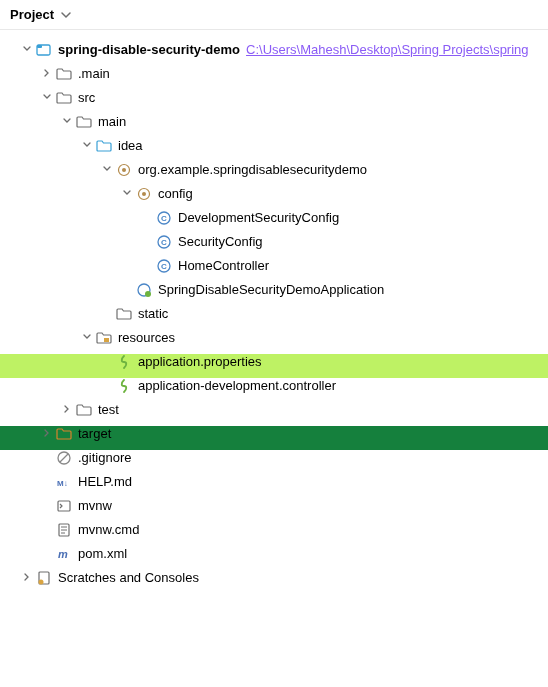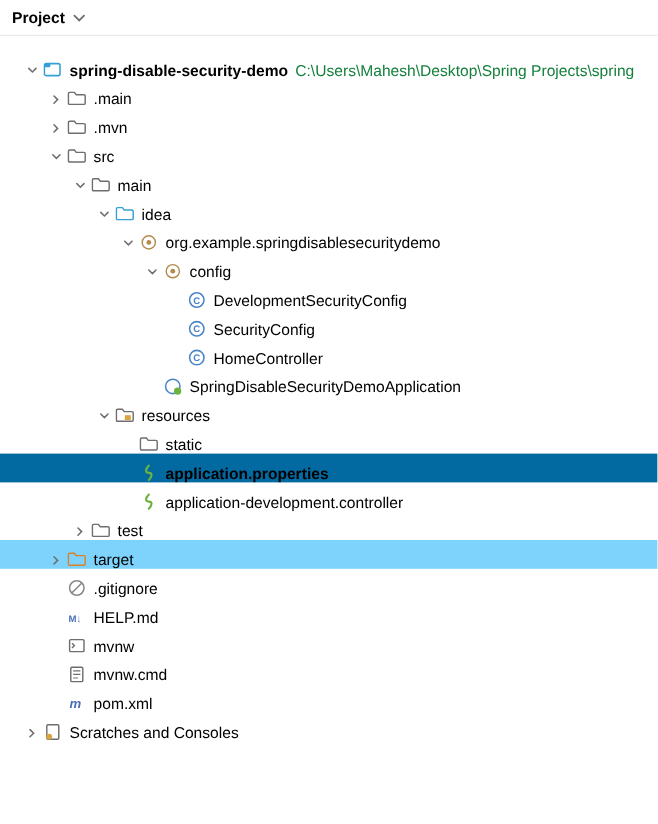--- a/index.html
+++ b/index.html
@@ -21,31 +21,30 @@
 }
 .header-title {
   font-weight: 600;
   margin-right: 4px;
 }
 .tree {
   padding-top: 12px;
 }
 .tree-row {
   display: flex;
-  align-items: flex-end;
+  align-items: flex-start;
   height: 24px;
   white-space: nowrap;
   overflow: hidden;
 }
 .tree-row.selected {
-  background: #0369a1;
-  font-weight: bold;
+  background: #bef264;
 }
 .tree-row.highlighted {
-  background: #7dd3fc;
+  background: #15803d;
 }
 .indent {
   display: inline-block;
   flex-shrink: 0;
 }
 .chevron {
   width: 14px;
   height: 14px;
   display: inline-flex;
   align-items: center;
@@ -64,24 +63,25 @@
   justify-content: center;
   flex-shrink: 0;
   margin-right: 6px;
 }
 .icon svg { width: 16px; height: 16px; }
 .label {
   flex-shrink: 0;
 }
 .label.bold { font-weight: 600; }
 .path-hint {
-  color: #15803d;
+  color: #8b5cf6;
   margin-left: 6px;
   overflow: hidden;
   text-overflow: clip;
+  text-decoration: underline;
 }
 </style>
 </head>
 <body>
 
 <div class="header">
   <span class="header-title">Project</span>
   <span class="icon">
     <svg viewBox="0 0 16 16">
         <path d="M4 6 L8 10 L12 6" stroke="#6e6e6e" stroke-width="1.5" fill="none" stroke-linecap="round"></path>
@@ -117,34 +117,20 @@
         <svg viewBox="0 0 16 16">
           <path d="M1 4 Q1 3 2 3 L6 3 L7.5 5 L14 5 Q15 5 15 6 L15 12 Q15 13 14 13 L2 13 Q1 13 1 12 Z" fill="none" stroke="#6e6e6e" stroke-width="1.2"></path>
         </svg>
       </span>
       <span class="label">.main</span>
     </div>
     <div class="tree-row">
       <span class="indent" style="width: 40px;"></span>
       <span class="chevron">
         <svg viewBox="0 0 8 8">
-          <path d="M2 1 L5 4 L2 7" stroke="#6e6e6e" stroke-width="1.3" fill="none" stroke-linecap="round"></path>
-        </svg>
-      </span>
-      <span class="icon">
-        <svg viewBox="0 0 16 16">
-          <path d="M1 4 Q1 3 2 3 L6 3 L7.5 5 L14 5 Q15 5 15 6 L15 12 Q15 13 14 13 L2 13 Q1 13 1 12 Z" fill="none" stroke="#6e6e6e" stroke-width="1.2"></path>
-        </svg>
-      </span>
-      <span class="label">.mvn</span>
-    </div>
-    <div class="tree-row">
-      <span class="indent" style="width: 40px;"></span>
-      <span class="chevron">
-        <svg viewBox="0 0 8 8">
           <path d="M1 2 L4 5 L7 2" stroke="#6e6e6e" stroke-width="1.3" fill="none" stroke-linecap="round"></path>
         </svg>
       </span>
       <span class="icon">
         <svg viewBox="0 0 16 16">
           <path d="M1 4 Q1 3 2 3 L6 3 L7.5 5 L14 5 Q15 5 15 6 L15 12 Q15 13 14 13 L2 13 Q1 13 1 12 Z" fill="none" stroke="#6e6e6e" stroke-width="1.2"></path>
         </svg>
       </span>
       <span class="label">src</span>
     </div>
@@ -244,43 +230,43 @@
       <span class="chevron blank"></span>
       <span class="icon">
         <svg viewBox="0 0 16 16">
           <circle cx="8" cy="8" r="6" fill="none" stroke="#4a86c7" stroke-width="1.3"></circle>
           <circle cx="12" cy="12" r="3" fill="#6db33f"></circle>
         </svg>
       </span>
       <span class="label">SpringDisableSecurityDemoApplication</span>
     </div>
     <div class="tree-row">
+      <span class="indent" style="width: 100px;"></span>
+      <span class="chevron blank"></span>
+      <span class="icon">
+        <svg viewBox="0 0 16 16">
+          <path d="M1 4 Q1 3 2 3 L6 3 L7.5 5 L14 5 Q15 5 15 6 L15 12 Q15 13 14 13 L2 13 Q1 13 1 12 Z" fill="none" stroke="#6e6e6e" stroke-width="1.2"></path>
+        </svg>
+      </span>
+      <span class="label">static</span>
+    </div>
+    <div class="tree-row">
       <span class="indent" style="width: 80px;"></span>
       <span class="chevron">
         <svg viewBox="0 0 8 8">
           <path d="M1 2 L4 5 L7 2" stroke="#6e6e6e" stroke-width="1.3" fill="none" stroke-linecap="round"></path>
         </svg>
       </span>
       <span class="icon">
         <svg viewBox="0 0 16 16">
           <path d="M1 4 Q1 3 2 3 L6 3 L7.5 5 L14 5 Q15 5 15 6 L15 12 Q15 13 14 13 L2 13 Q1 13 1 12 Z" fill="none" stroke="#6e6e6e" stroke-width="1.2"></path>
           <rect x="8" y="8" width="5" height="4" fill="#d9a441"></rect>
         </svg>
       </span>
       <span class="label">resources</span>
-    </div>
-    <div class="tree-row">
-      <span class="indent" style="width: 100px;"></span>
-      <span class="chevron blank"></span>
-      <span class="icon">
-        <svg viewBox="0 0 16 16">
-          <path d="M1 4 Q1 3 2 3 L6 3 L7.5 5 L14 5 Q15 5 15 6 L15 12 Q15 13 14 13 L2 13 Q1 13 1 12 Z" fill="none" stroke="#6e6e6e" stroke-width="1.2"></path>
-        </svg>
-      </span>
-      <span class="label">static</span>
     </div>
     <div class="tree-row selected">
       <span class="indent" style="width: 100px;"></span>
       <span class="chevron blank"></span>
       <span class="icon">
         <svg viewBox="0 0 16 16">
           <path d="M8 2 C5 5 5 8 8 8 C11 8 11 11 8 14" fill="none" stroke="#6db33f" stroke-width="1.8" stroke-linecap="round"></path>
         </svg>
       </span>
       <span class="label">application.properties</span>

